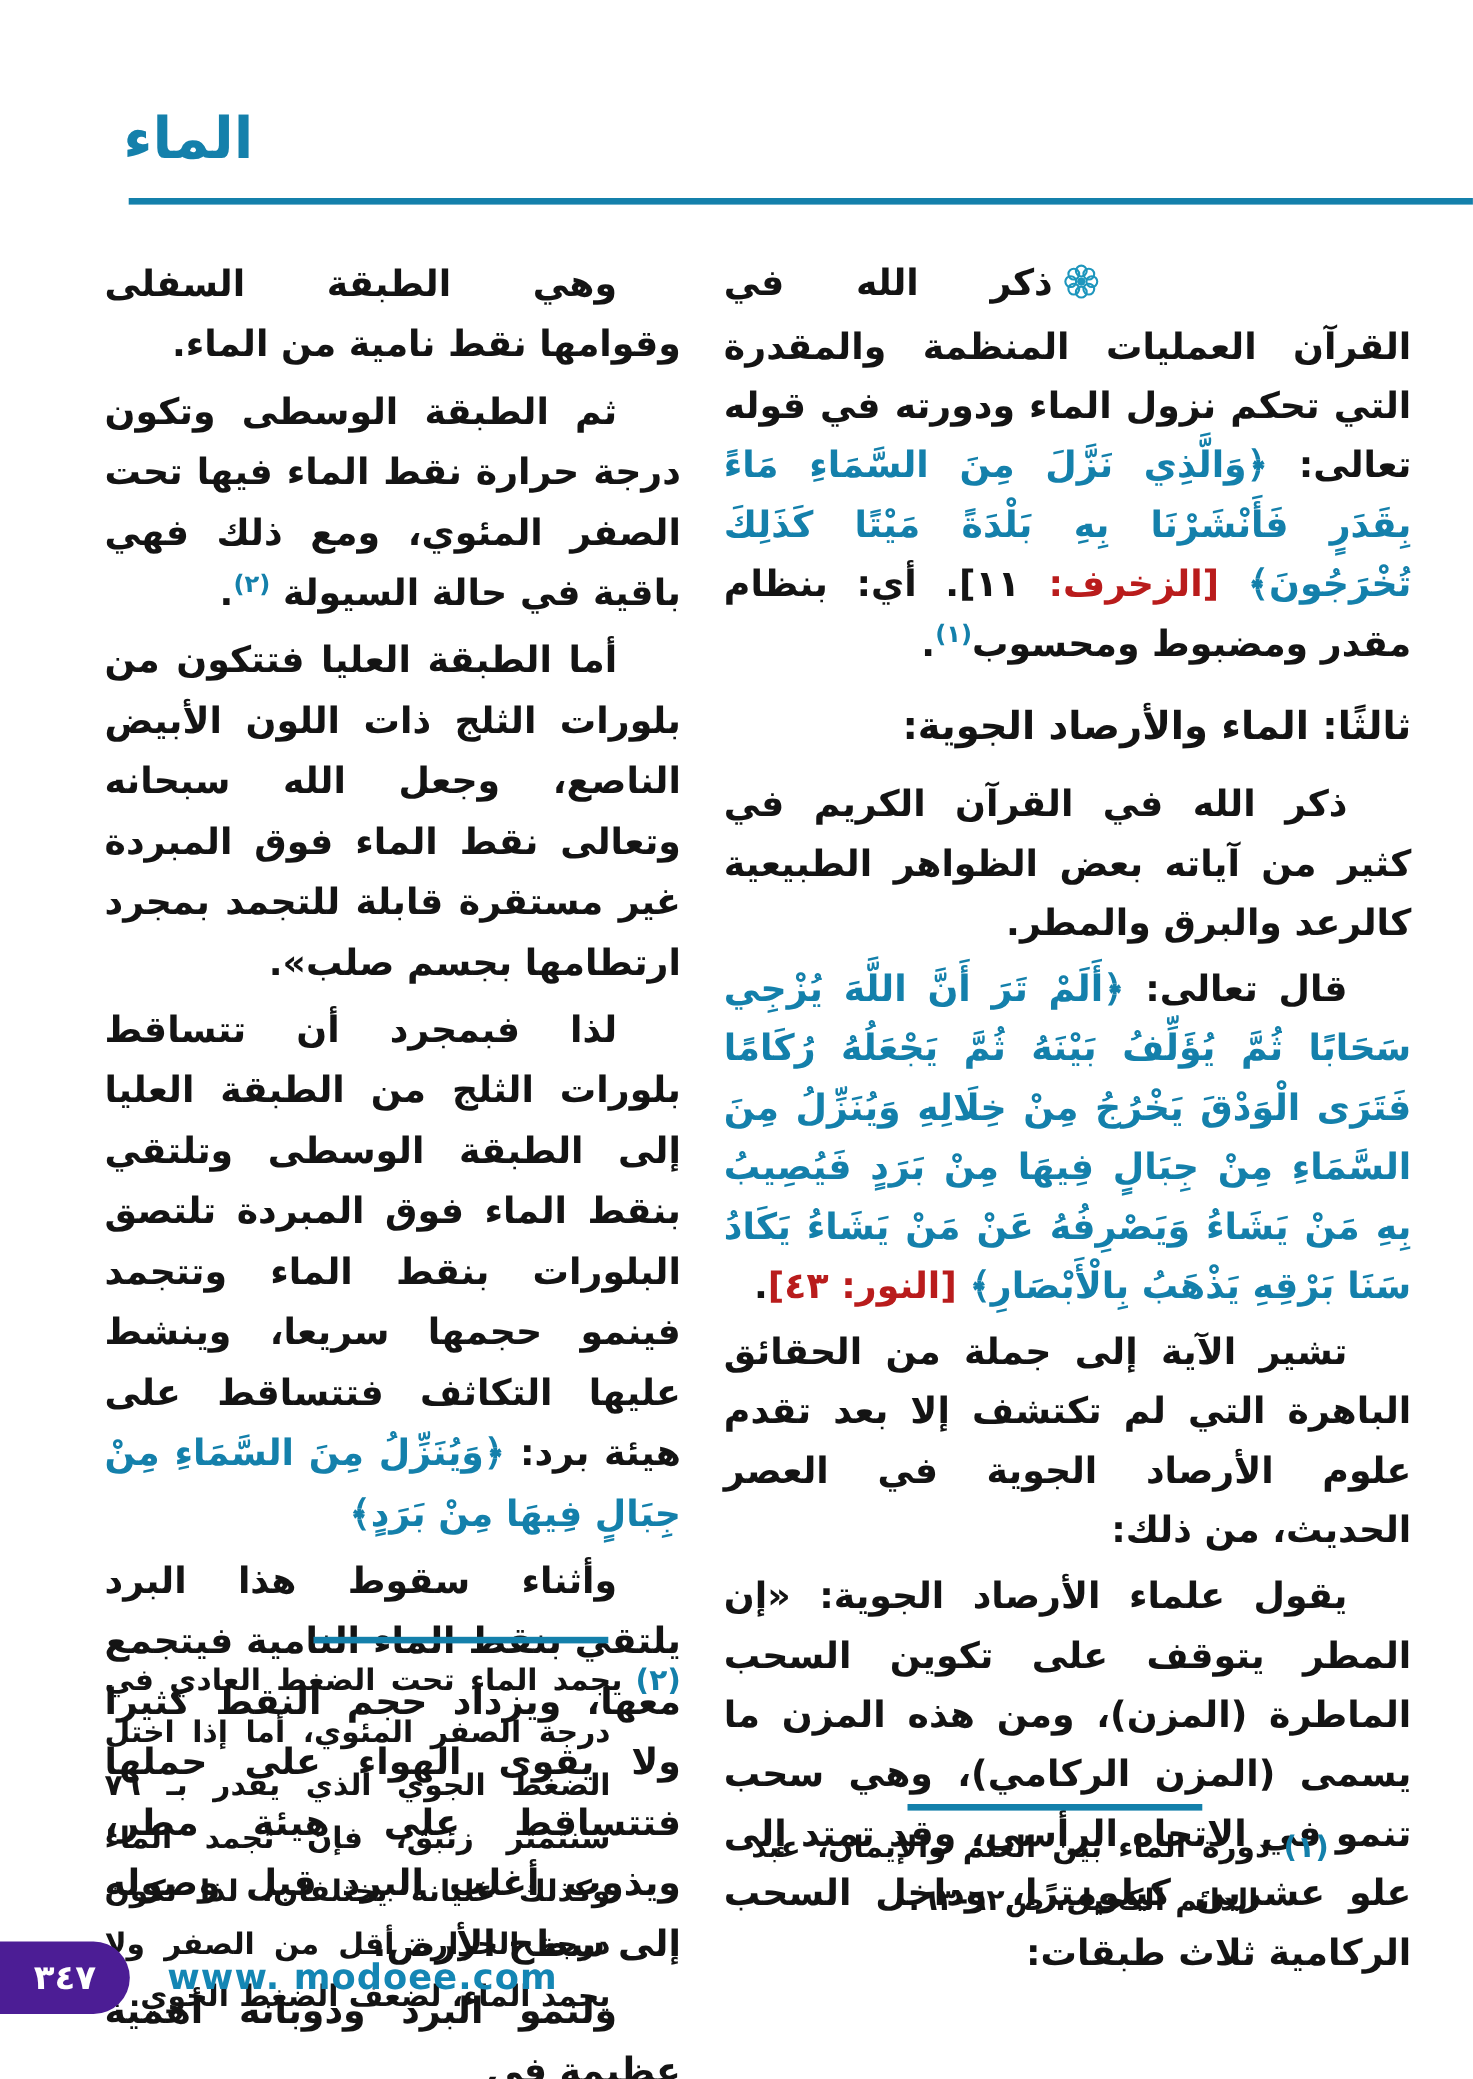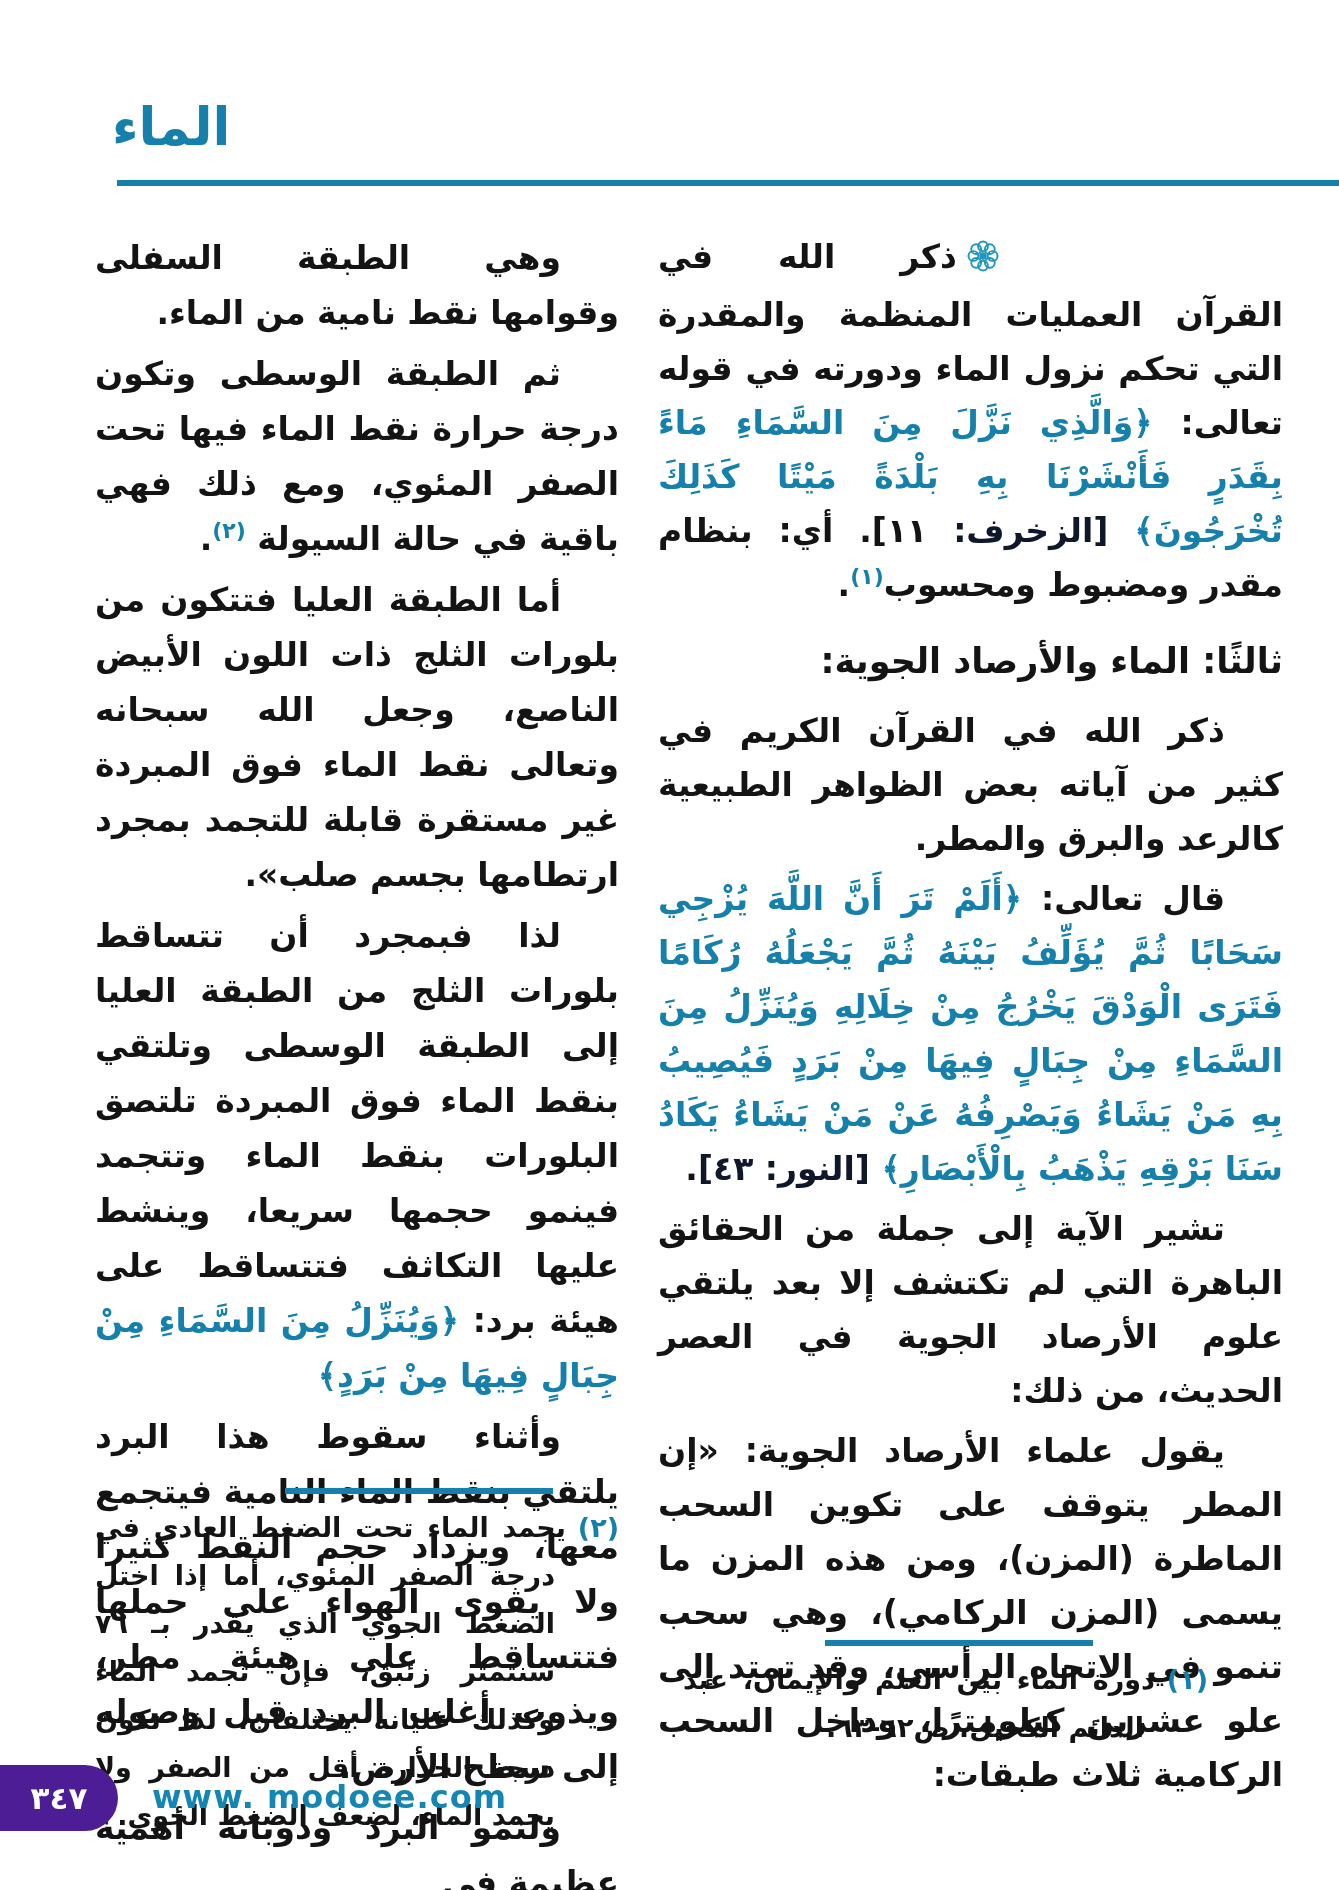--- a/index.html
+++ b/index.html
@@ -26,21 +26,21 @@
   .col-left{left:95px;top:230px;width:524px;font-size:33px;line-height:55px;}
   .para{margin:0 0 6px 0;}
   .para.indent{text-indent:58px;}
   .para.indent-deep{text-indent:142px;}
   .heading{
     margin:22px 0 16px 0;color:#1480ab;font-weight:700;
     font-size:35px;text-align:right;
   }
   .seg-normal{color:#141414;}
   .seg-verse{color:#1480ab;}
-  .seg-ref{color:#0f172a;}
+  .seg-ref{color:#b91c1c;}
   .seg-note{
     color:#1480ab;font-size:22px;vertical-align:super;line-height:0;
   }
   .ornament{display:inline-block;vertical-align:-4px;margin-left:10px;}
   .footnote{
     position:absolute;direction:rtl;color:#141414;
     font-size:27px;line-height:48px;font-weight:700;text-align:justify;
   }
   .footnote-right{left:683px;top:1640px;width:525px;}
   .footnote-left{left:95px;top:1488px;width:524px;}
@@ -80,21 +80,21 @@
               <circle cx="6" cy="15" r="4.6"></circle>
               <circle cx="8.6" cy="8.6" r="4.6"></circle>
               <circle cx="15" cy="6" r="4.6"></circle>
               <circle cx="21.4" cy="8.6" r="4.6"></circle>
             </g>
             <circle cx="15" cy="15" r="3.6" fill="#1e96bd"></circle>
           </svg></span><span class="seg-normal">ذكر الله في القرآن العمليات المنظمة والمقدرة التي تحكم نزول الماء ودورته في قوله تعالى: </span><span class="seg-verse">﴿وَالَّذِي نَزَّلَ مِنَ السَّمَاءِ مَاءً بِقَدَرٍ فَأَنْشَرْنَا بِهِ بَلْدَةً مَيْتًا كَذَلِكَ تُخْرَجُونَ﴾ </span><span class="seg-ref">[الزخرف: </span><span class="seg-normal">١١]. أي: بنظام مقدر ومضبوط ومحسوب</span><span class="seg-note">(١)</span><span class="seg-normal">.</span></div>
       <div class="heading"><span class="seg-normal">ثالثًا: الماء والأرصاد الجوية:</span></div>
       <div class="para indent"><span class="seg-normal">ذكر الله في القرآن الكريم في كثير من آياته بعض الظواهر الطبيعية كالرعد والبرق والمطر.</span></div>
       <div class="para indent"><span class="seg-normal">قال تعالى: </span><span class="seg-verse">﴿أَلَمْ تَرَ أَنَّ اللَّهَ يُزْجِي سَحَابًا ثُمَّ يُؤَلِّفُ بَيْنَهُ ثُمَّ يَجْعَلُهُ رُكَامًا فَتَرَى الْوَدْقَ يَخْرُجُ مِنْ خِلَالِهِ وَيُنَزِّلُ مِنَ السَّمَاءِ مِنْ جِبَالٍ فِيهَا مِنْ بَرَدٍ فَيُصِيبُ بِهِ مَنْ يَشَاءُ وَيَصْرِفُهُ عَنْ مَنْ يَشَاءُ يَكَادُ سَنَا بَرْقِهِ يَذْهَبُ بِالْأَبْصَارِ﴾ </span><span class="seg-ref">[النور: ٤٣]</span><span class="seg-normal">.</span></div>
-      <div class="para indent"><span class="seg-normal">تشير الآية إلى جملة من الحقائق الباهرة التي لم تكتشف إلا بعد يلتقي علوم الأرصاد الجوية في العصر الحديث، من ذلك:</span></div>
+      <div class="para indent"><span class="seg-normal">تشير الآية إلى جملة من الحقائق الباهرة التي لم تكتشف إلا بعد تقدم علوم الأرصاد الجوية في العصر الحديث، من ذلك:</span></div>
       <div class="para indent"><span class="seg-normal">يقول علماء الأرصاد الجوية: «إن المطر يتوقف على تكوين السحب الماطرة (المزن)، ومن هذه المزن ما يسمى (المزن الركامي)، وهي سحب تنمو في الاتجاه الرأسي، وقد تمتد إلى علو عشرين كيلومترًا، وداخل السحب الركامية ثلاث طبقات:</span></div>
     </div>
 
   <div class="col col-left" id="col-left">
       <div class="para indent"><span class="seg-normal">وهي الطبقة السفلى وقوامها نقط نامية من الماء.</span></div>
       <div class="para indent"><span class="seg-normal">ثم الطبقة الوسطى وتكون درجة حرارة نقط الماء فيها تحت الصفر المئوي، ومع ذلك فهي باقية في حالة السيولة </span><span class="seg-note">(٢)</span><span class="seg-normal">.</span></div>
       <div class="para indent"><span class="seg-normal">أما الطبقة العليا فتتكون من بلورات الثلج ذات اللون الأبيض الناصع، وجعل الله سبحانه وتعالى نقط الماء فوق المبردة غير مستقرة قابلة للتجمد بمجرد ارتطامها بجسم صلب».</span></div>
       <div class="para indent"><span class="seg-normal">لذا فبمجرد أن تتساقط بلورات الثلج من الطبقة العليا إلى الطبقة الوسطى وتلتقي بنقط الماء فوق المبردة تلتصق البلورات بنقط الماء وتتجمد فينمو حجمها سريعا، وينشط عليها التكاثف فتتساقط على هيئة برد: </span><span class="seg-verse">﴿وَيُنَزِّلُ مِنَ السَّمَاءِ مِنْ جِبَالٍ فِيهَا مِنْ بَرَدٍ﴾</span></div>
       <div class="para indent"><span class="seg-normal">وأثناء سقوط هذا البرد يلتقي بنقط الماء النامية فيتجمع معها، ويزداد حجم النقط كثيرا ولا يقوى الهواء على حملها فتتساقط على هيئة مطر، ويذوب أغلب البرد قبل وصوله إلى سطح الأرض.</span></div>
       <div class="para indent"><span class="seg-normal">ولنمو البرد وذوبانه أهمية عظيمة في</span></div>

